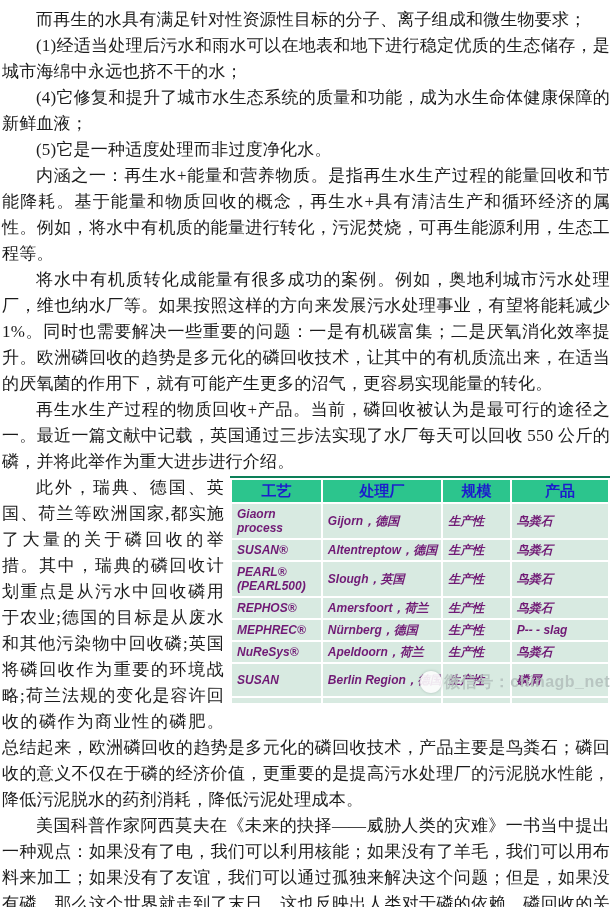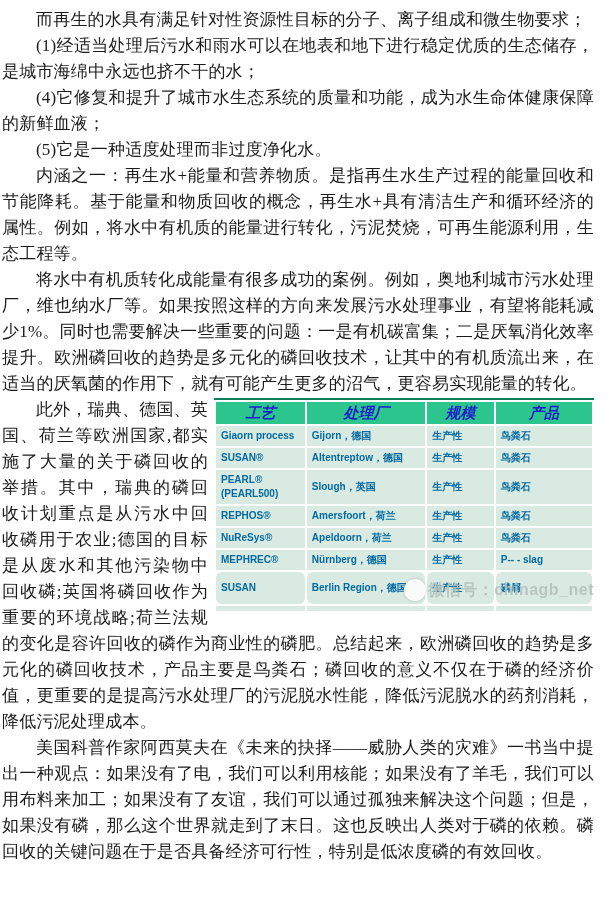--- a/index.html
+++ b/index.html
@@ -7,21 +7,21 @@
     width: 612px;
     height: 907px;
     background: #ffffff;
     font-family: "Liberation Serif", "DejaVu Serif", serif;
     overflow: hidden;
   }
   .page {
     box-sizing: border-box;
     width: 612px;
     height: 750px;
-    padding: 7px 18px 0 2px;
+    padding: 7px 2px 0 2px;
   }
   p.para {
     margin: 0;
     font-size: 17px;
     line-height: 26px;
     color: #1b1b1b;
     text-align: justify;
     text-indent: 2em;
     letter-spacing: 0.2px;
     word-break: break-all;
@@ -43,34 +43,34 @@
     font-family: "Liberation Sans", "DejaVu Sans", sans-serif;
   }
   table.ptable th {
     background: #2cc58d;
     color: #1c1ccd;
     font-size: 15px;
     font-weight: bold;
     height: 20px;
     padding: 1px 2px;
     text-align: center;
-    font-style: italic;
   }
   table.ptable td {
     background: #d8eae1;
-    color: #0369a1;
-    font-size: 10px;
+    color: #701a75;
+    font-size: 12px;
     font-weight: bold;
     line-height: 14px;
     padding: 3px 5px;
     vertical-align: middle;
     overflow: hidden;
+    font-style: italic;
   }
   td.cell-plant { white-space: nowrap; font-size: 11.5px; padding-left: 4px; padding-right: 2px; }
-  tr.row-tall td { height: 26px; border-radius: 6px; }
+  tr.row-tall td { height: 26px; }
   tr.pad-row td { height: 5px; padding: 0; }
   .watermark {
     position: absolute;
     right: 0;
     bottom: 12px;
     display: flex;
     align-items: center;
     gap: 2px;
     color: #b5c2be;
     font: bold 16px "Liberation Sans", "DejaVu Sans", sans-serif;
@@ -93,20 +93,21 @@
 <body>
 
 <div class="page">
 
   <p class="para">而再生的水具有满足针对性资源性目标的分子、离子组成和微生物要求；</p>
   <p class="para">(1)经适当处理后污水和雨水可以在地表和地下进行稳定优质的生态储存，是城市海绵中永远也挤不干的水；</p>
   <p class="para">(4)它修复和提升了城市水生态系统的质量和功能，成为水生命体健康保障的新鲜血液；</p>
   <p class="para">(5)它是一种适度处理而非过度净化水。</p>
   <p class="para">内涵之一：再生水+能量和营养物质。是指再生水生产过程的能量回收和节能降耗。基于能量和物质回收的概念，再生水+具有清洁生产和循环经济的属性。例如，将水中有机质的能量进行转化，污泥焚烧，可再生能源利用，生态工程等。</p>
   <p class="para">将水中有机质转化成能量有很多成功的案例。例如，奥地利城市污水处理厂，维也纳水厂等。如果按照这样的方向来发展污水处理事业，有望将能耗减少1%。同时也需要解决一些重要的问题：一是有机碳富集；二是厌氧消化效率提升。欧洲磷回收的趋势是多元化的磷回收技术，让其中的有机质流出来，在适当的厌氧菌的作用下，就有可能产生更多的沼气，更容易实现能量的转化。</p>
+  <p class="para">再生水生产过程的物质回收+产品。当前，磷回收被认为是最可行的途径之一。最近一篇文献中记载，英国通过三步法实现了水厂每天可以回收 550 公斤的磷，并将此举作为重大进步进行介绍。</p>
 
   <div class="wrap-section clearfix">
 
     <div class="table-float">
       <table class="ptable">
         <colgroup>
           <col style="width:24%">
           <col style="width:32%">
           <col style="width:18%">
           <col style="width:26%">
@@ -136,30 +137,30 @@
           <td>生产性</td>
           <td>鸟粪石</td>
         </tr>
         <tr>
           <td>REPHOS®</td>
           <td class="cell-plant">Amersfoort，荷兰</td>
           <td>生产性</td>
           <td>鸟粪石</td>
         </tr>
         <tr>
+          <td>MEPHREC®</td>
+          <td class="cell-plant">Nürnberg，德国</td>
+          <td>生产性</td>
+          <td>P-- - slag</td>
+        </tr>
+        <tr>
           <td>NuReSys®</td>
           <td class="cell-plant">Apeldoorn，荷兰</td>
           <td>生产性</td>
           <td>鸟粪石</td>
-        </tr>
-        <tr>
-          <td>MEPHREC®</td>
-          <td class="cell-plant">Nürnberg，德国</td>
-          <td>生产性</td>
-          <td>P-- - slag</td>
         </tr>
         <tr class="row-tall">
           <td>SUSAN</td>
           <td class="cell-plant">Berlin Region，德国</td>
           <td>生产性</td>
           <td>磷屑</td>
         </tr>
         <tr class="pad-row">
           <td></td>
           <td></td>

